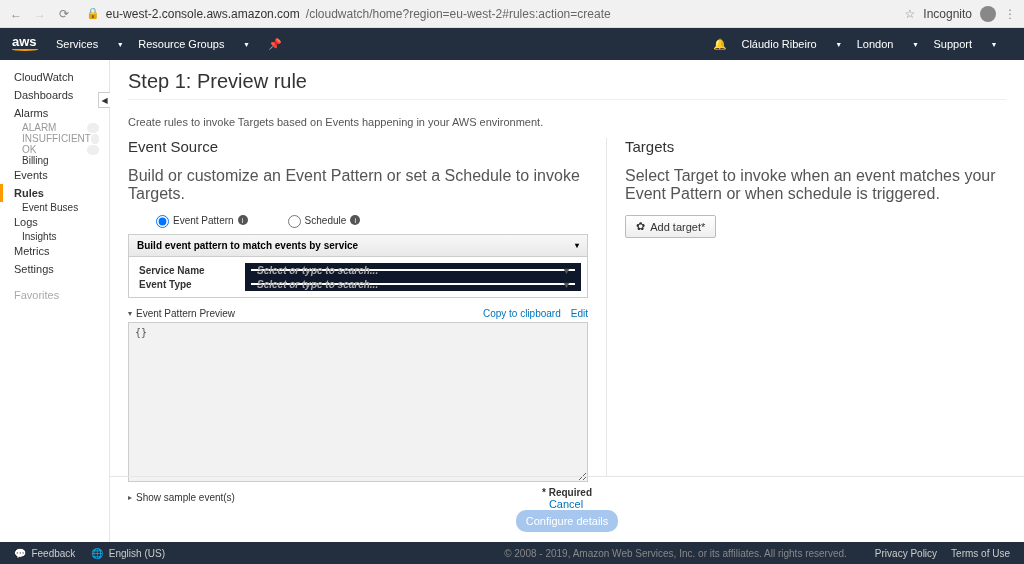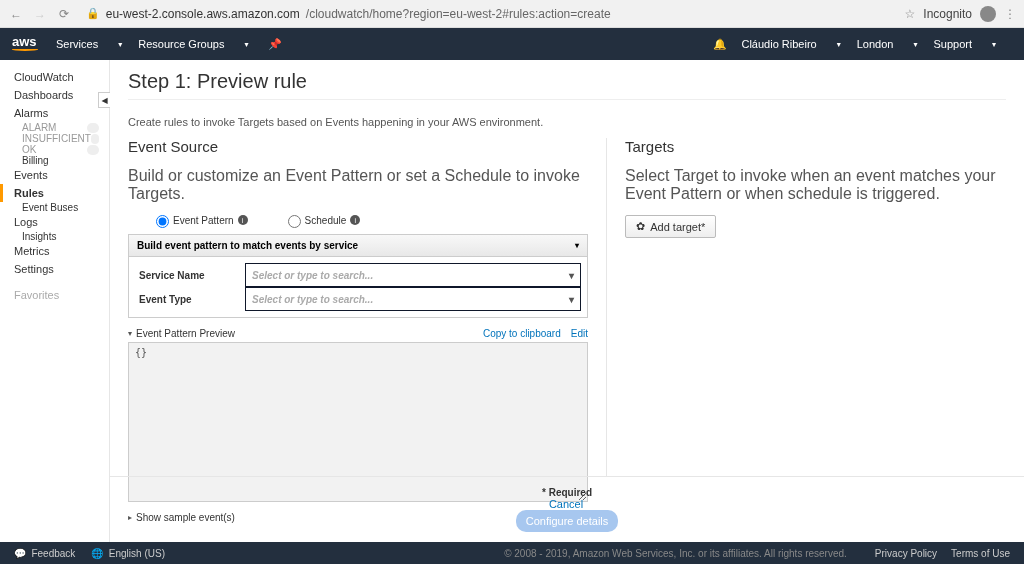--- a/index.html
+++ b/index.html
@@ -54,21 +54,21 @@
 .radio-row { display: flex; align-items: center; gap: 16px; font-size: 10px; color: #333; margin-bottom: 6px; padding-left: 4px; }
 .radio-row label { display: flex; gap: 4px; margin-left: 24px; }
 .info-icon { width: 10px; height: 10px; border-radius: 50%; background: #555; color: #fff; font-size: 7px; display: inline-flex; align-items: center; justify-content: center; }
 
 .pattern-box { border: 1px solid #ccc; background: #f2f2f2; }
 .pattern-header { display: flex; align-items: center; justify-content: space-between; padding: 5px 8px; font-size: 10px; font-weight: bold; background: linear-gradient(#f8f8f8,#e8e8e8); border-bottom: 1px solid #ccc; }
 .pattern-header .drop-caret { font-size: 8px; }
 .pattern-body { background: #fff; padding: 6px; }
 .field-row { display: flex; align-items: center; margin-bottom: 0; font-weight: bold; }
 .field-row .label { width: 110px; font-size: 10px; color: #333; padding-left: 4px; }
-.field-row .select { flex: 1; height: 24px; border: 1px solid #0f172a; background: #fff; display: flex; align-items: center; justify-content: space-between; padding: 0 6px; font-size: 10px; color: #aaa; font-style: italic; }
+.field-row .select { flex: 1; height: 14px; border: 6px solid #0f172a; background: #fff; display: flex; align-items: center; justify-content: space-between; padding: 0 6px; font-size: 10px; color: #aaa; font-style: italic; }
 .field-row .select .drop-caret { color: #555; font-style: normal; }
 
 .preview-header { display: flex; align-items: center; font-size: 10px; color: #333; margin-top: 10px; margin-bottom: 3px; }
 .preview-header .expand { font-size: 8px; margin-right: 4px; color: #555; }
 .preview-header .label { flex: 1; }
 .preview-header .link { color: #0073bb; cursor: pointer; margin-left: 10px; font-size: 10px; }
 
 .preview-box { width: 100%; height: 160px; border: 1px solid #ccc; background: #f2f2f2; font-family: monospace; font-size: 10px; color: #555; padding: 4px 6px; resize: both; overflow: auto; }
 
 .sample-toggle { font-size: 10px; color: #333; margin-top: 10px; display: flex; align-items: center; gap: 4px; }

